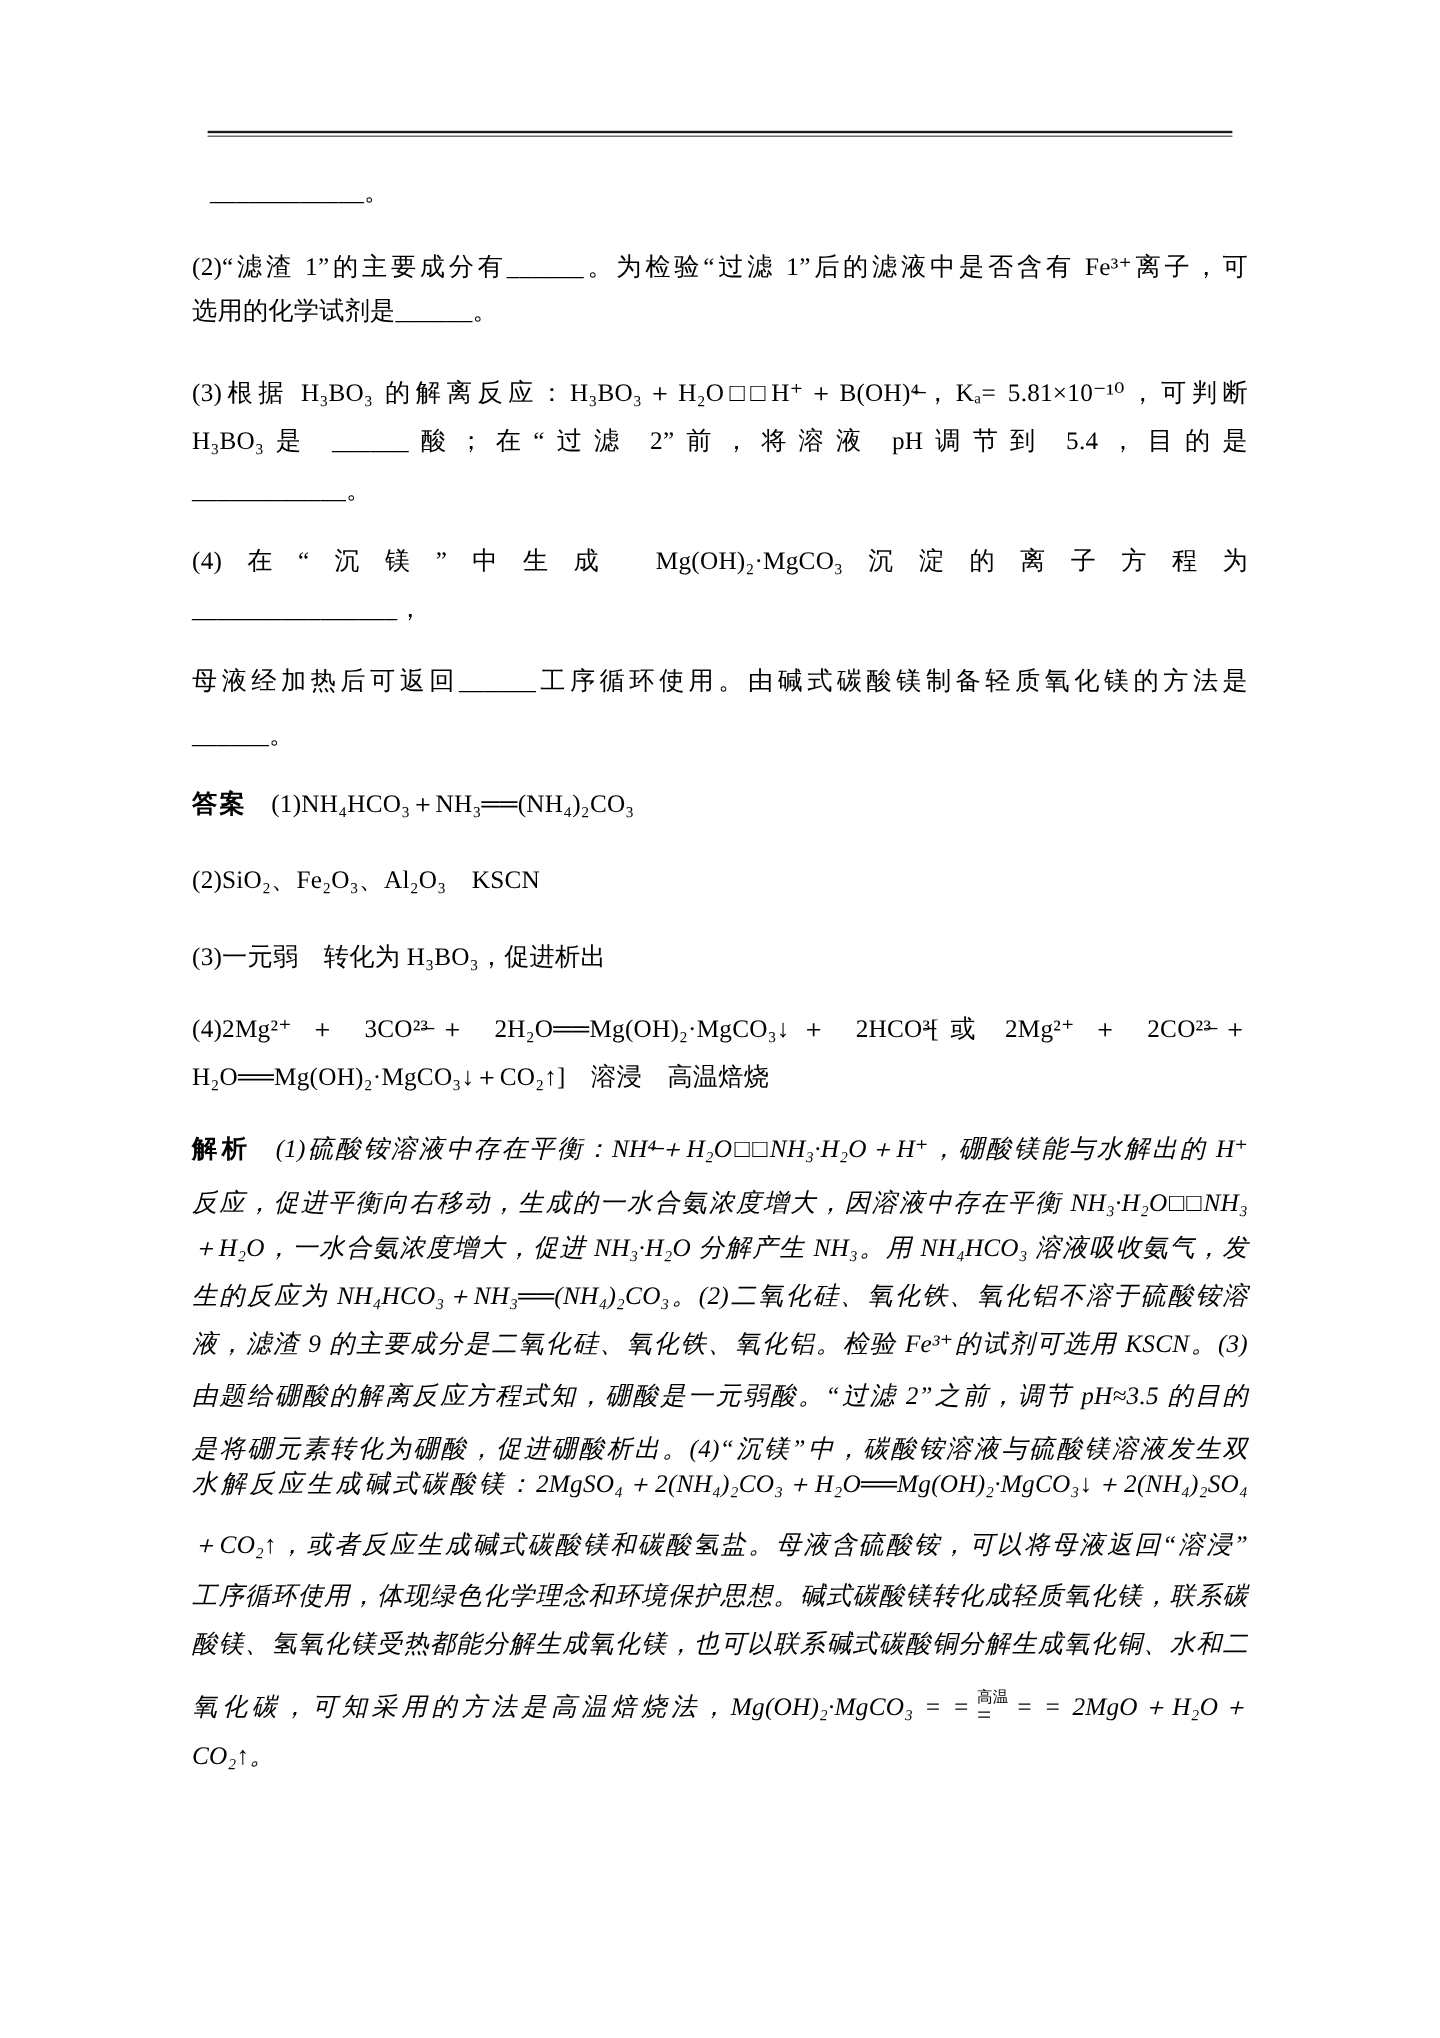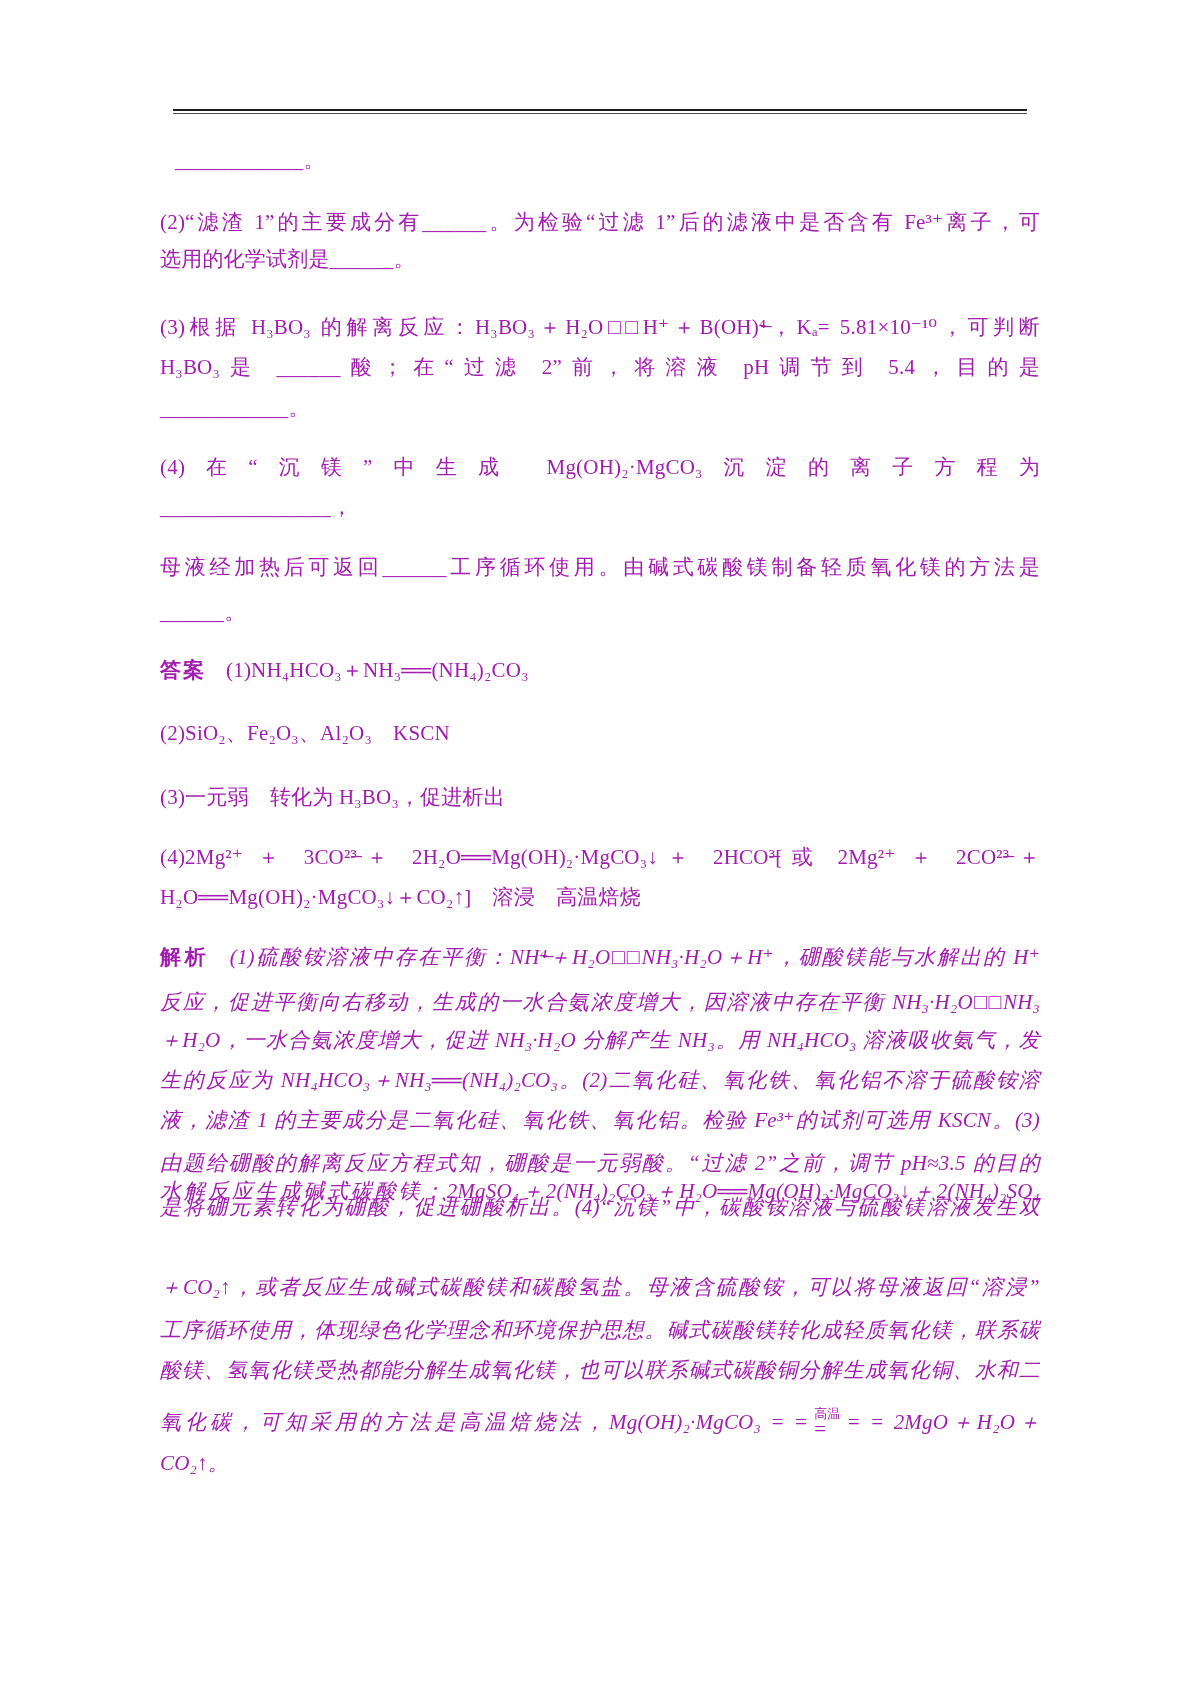--- a/index.html
+++ b/index.html
@@ -3,21 +3,21 @@
 <meta charset="utf-8">
 <style>
   html,body{margin:0;padding:0;background:#ffffff;}
   .page{
     position:relative;
     width:1200px;
     height:1698px;
     background:#ffffff;
     overflow:hidden;
     font-family:"Liberation Serif","DejaVu Serif",serif;
-    color:#a21caf;
+    color:#000000;
   }
   .toprule{
     position:absolute;
     left:173px;
     top:109px;
     width:854px;
     height:2px;
     border-top:2px solid #1c1c1c;
     border-bottom:1px solid #4a4a4a;
   }
@@ -99,24 +99,24 @@
     <div class="ln" style="top:781px">(3)一元弱　转化为 H₃BO₃，促进析出</div>
     <div class="ln just" style="top:841px">(4)2Mg²⁺ ＋ 3CO²³̶＋ 2H₂O══Mg(OH)₂·MgCO₃↓＋ 2HCO³̶[或 2Mg²⁺ ＋ 2CO²³̶＋</div>
     <div class="ln" style="top:881px">H₂O══Mg(OH)₂·MgCO₃↓＋CO₂↑]　溶浸　高温焙烧</div>
 
     <div class="ln kai just" style="top:941px">
       <span class="lbl">解析</span><span>(1)硫酸铵溶液中存在平衡：NH⁴̶＋H₂O□□NH₃·H₂O＋H⁺，硼酸镁能与水解出的 H⁺</span>
     </div>
     <div class="ln kai just" style="top:986px">反应，促进平衡向右移动，生成的一水合氨浓度增大，因溶液中存在平衡 NH₃·H₂O□□NH₃</div>
     <div class="ln kai just" style="top:1024px">＋H₂O，一水合氨浓度增大，促进 NH₃·H₂O 分解产生 NH₃。用 NH₄HCO₃ 溶液吸收氨气，发</div>
     <div class="ln kai just" style="top:1064px">生的反应为 NH₄HCO₃＋NH₃══(NH₄)₂CO₃。(2)二氧化硅、氧化铁、氧化铝不溶于硫酸铵溶</div>
-    <div class="ln kai just" style="top:1104px">液，滤渣 1 的主要成分是二氧化硅、氧化铁、氧化铝。检验 Fe³⁺的试剂可选用 KSCN。(3)</div>
+    <div class="ln kai just" style="top:1104px">液，滤渣 9 的主要成分是二氧化硅、氧化铁、氧化铝。检验 Fe³⁺的试剂可选用 KSCN。(3)</div>
     <div class="ln kai just" style="top:1147px">由题给硼酸的解离反应方程式知，硼酸是一元弱酸。“过滤 2”之前，调节 pH≈3.5 的目的</div>
     <div class="ln kai just" style="top:1191px">是将硼元素转化为硼酸，促进硼酸析出。(4)“沉镁”中，碳酸铵溶液与硫酸镁溶液发生双</div>
-    <div class="ln kai just" style="top:1175px">水解反应生成碱式碳酸镁：2MgSO₄＋2(NH₄)₂CO₃＋H₂O══Mg(OH)₂·MgCO₃↓＋2(NH₄)₂SO₄</div>
+    <div class="ln kai just" style="top:1220px">水解反应生成碱式碳酸镁：2MgSO₄＋2(NH₄)₂CO₃＋H₂O══Mg(OH)₂·MgCO₃↓＋2(NH₄)₂SO₄</div>
     <div class="ln kai just" style="top:1271px">＋CO₂↑，或者反应生成碱式碳酸镁和碳酸氢盐。母液含硫酸铵，可以将母液返回“溶浸”</div>
     <div class="ln kai just" style="top:1354px">酸镁、氢氧化镁受热都能分解生成氧化镁，也可以联系碱式碳酸铜分解生成氧化铜、水和二</div>
     <div class="ln kai just" style="top:1314px">工序循环使用，体现绿色化学理念和环境保护思想。碱式碳酸镁转化成轻质氧化镁，联系碳</div>
 
     <div class="ln kai just" style="top:1406px">
       <span>氧化碳，可知采用的方法是高温焙烧法，Mg(OH)₂·MgCO₃ = =</span><span class="eqcond"><span class="cond">高温</span><span class="eqs">=</span></span><span>= = 2MgO＋H₂O＋</span>
     </div>
     <div class="ln kai" style="top:1447px">CO₂↑。</div>
 
   </div>

